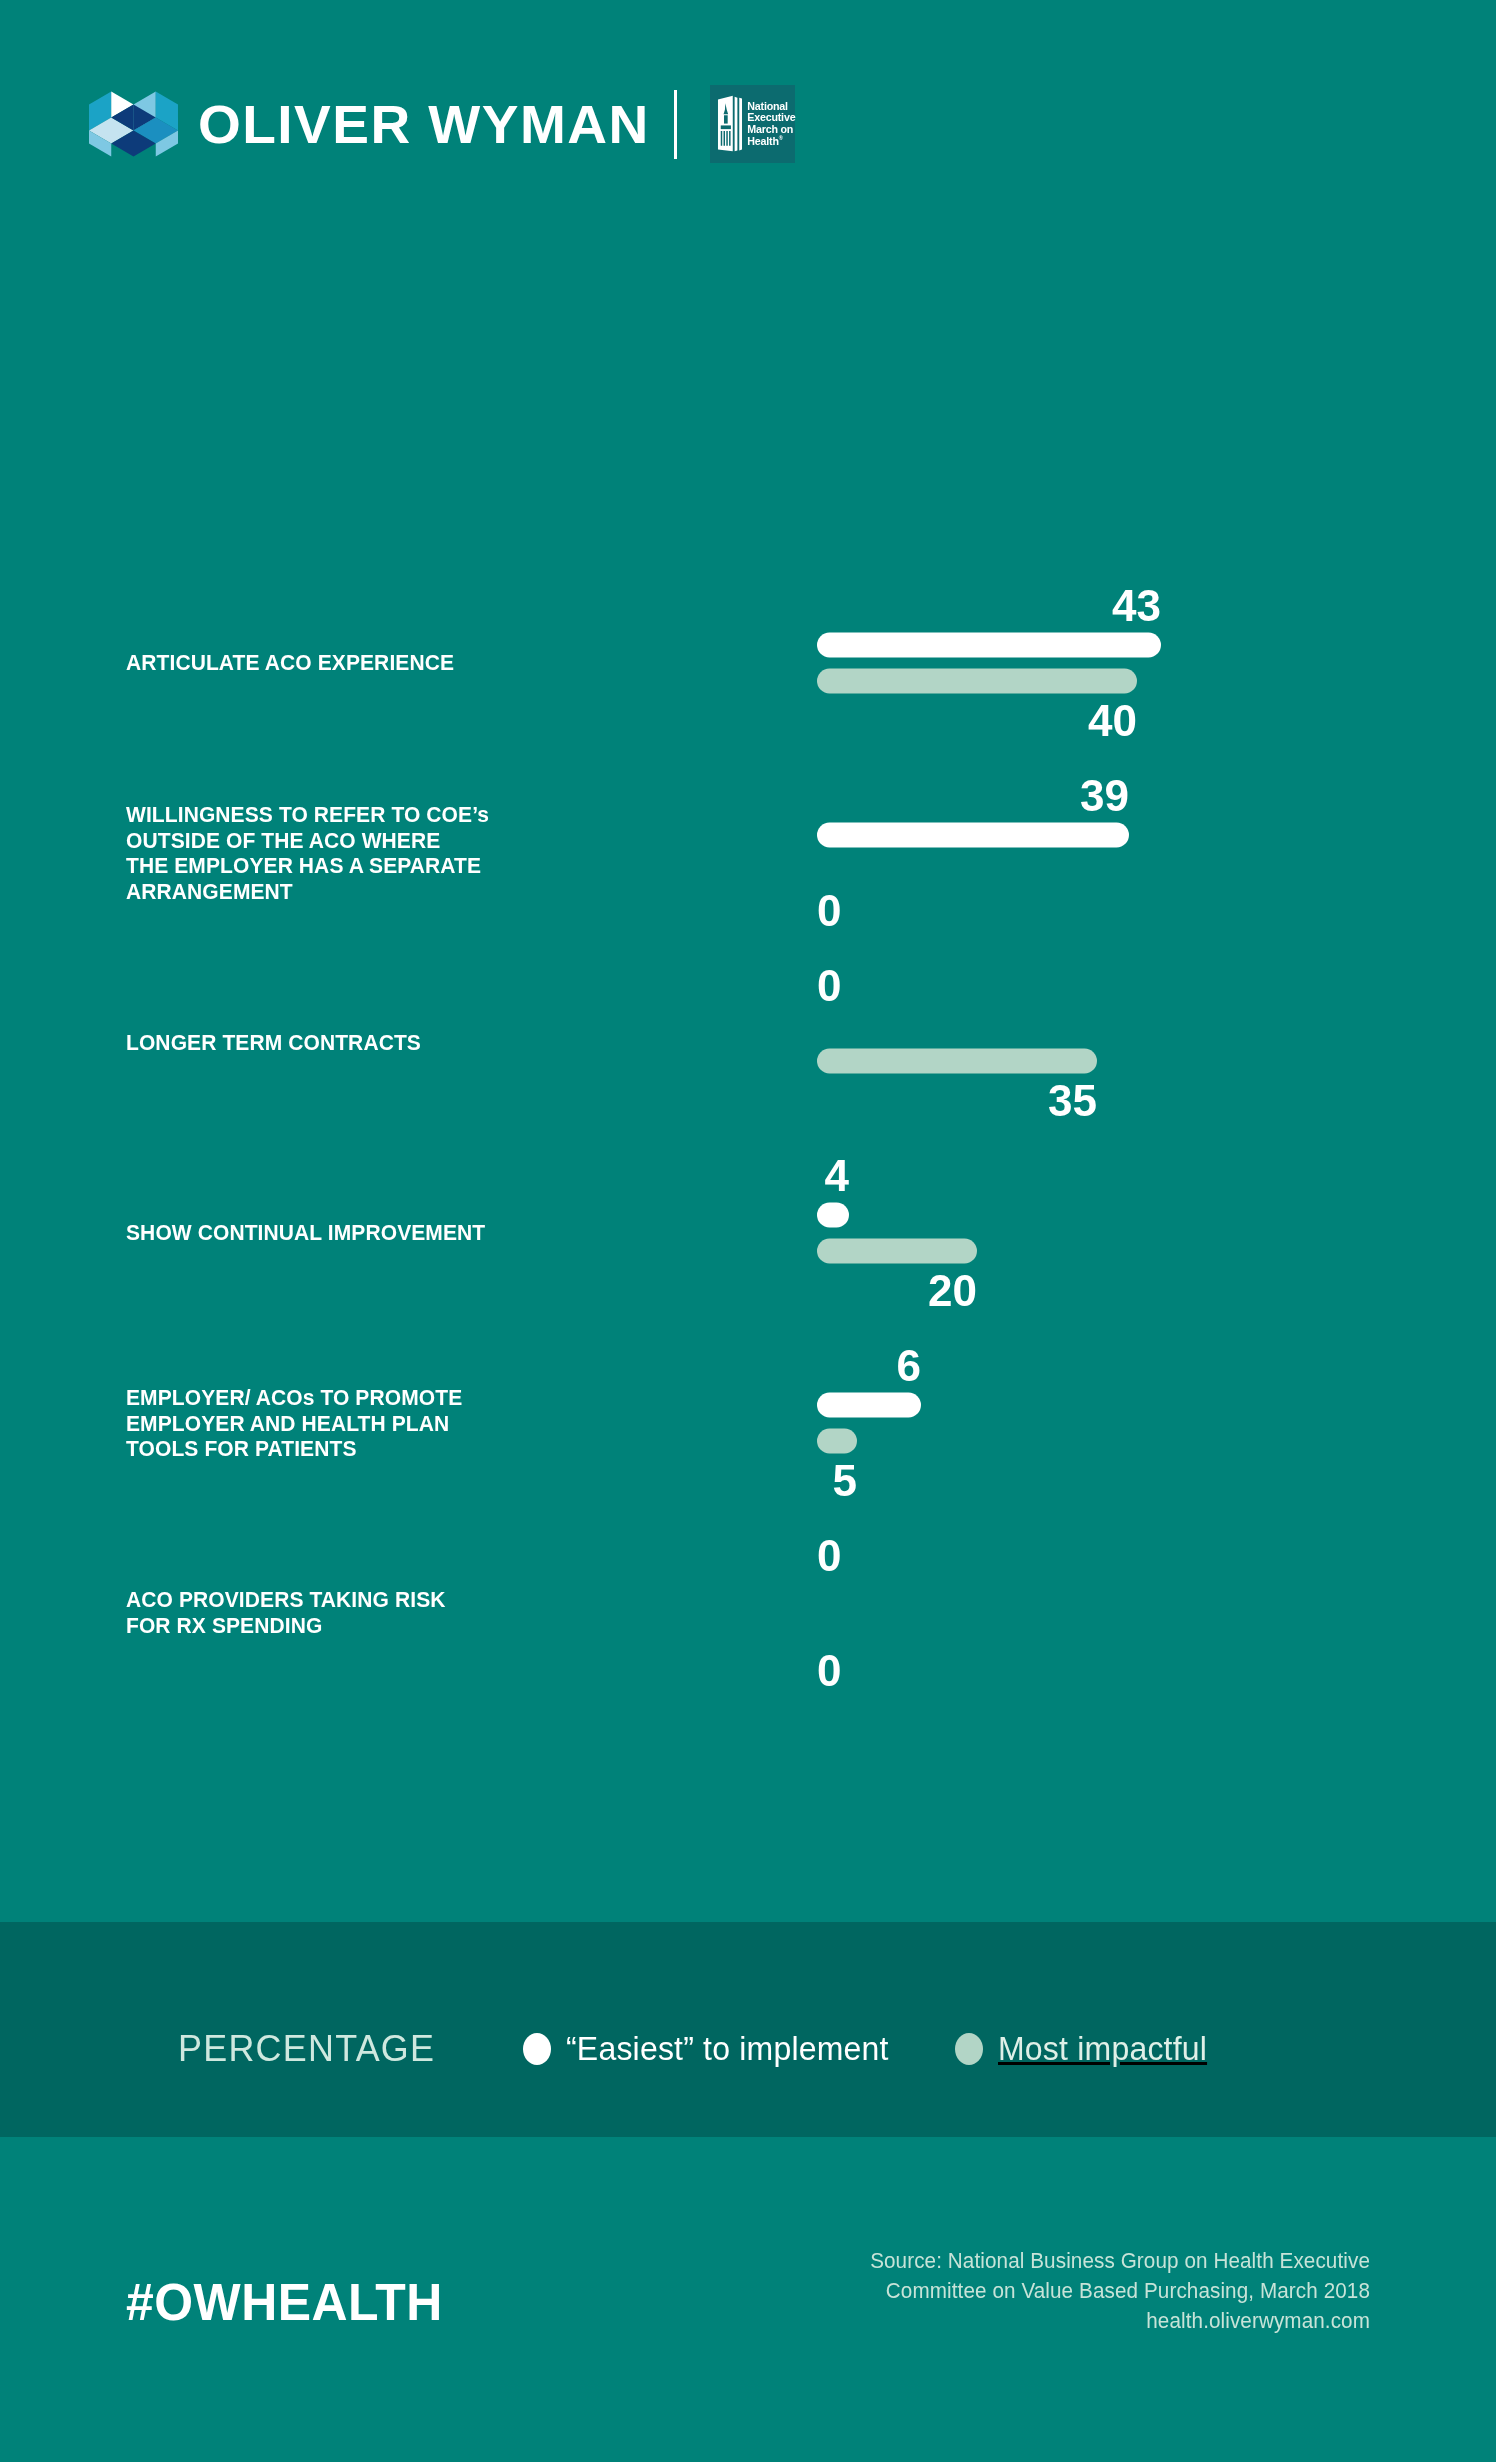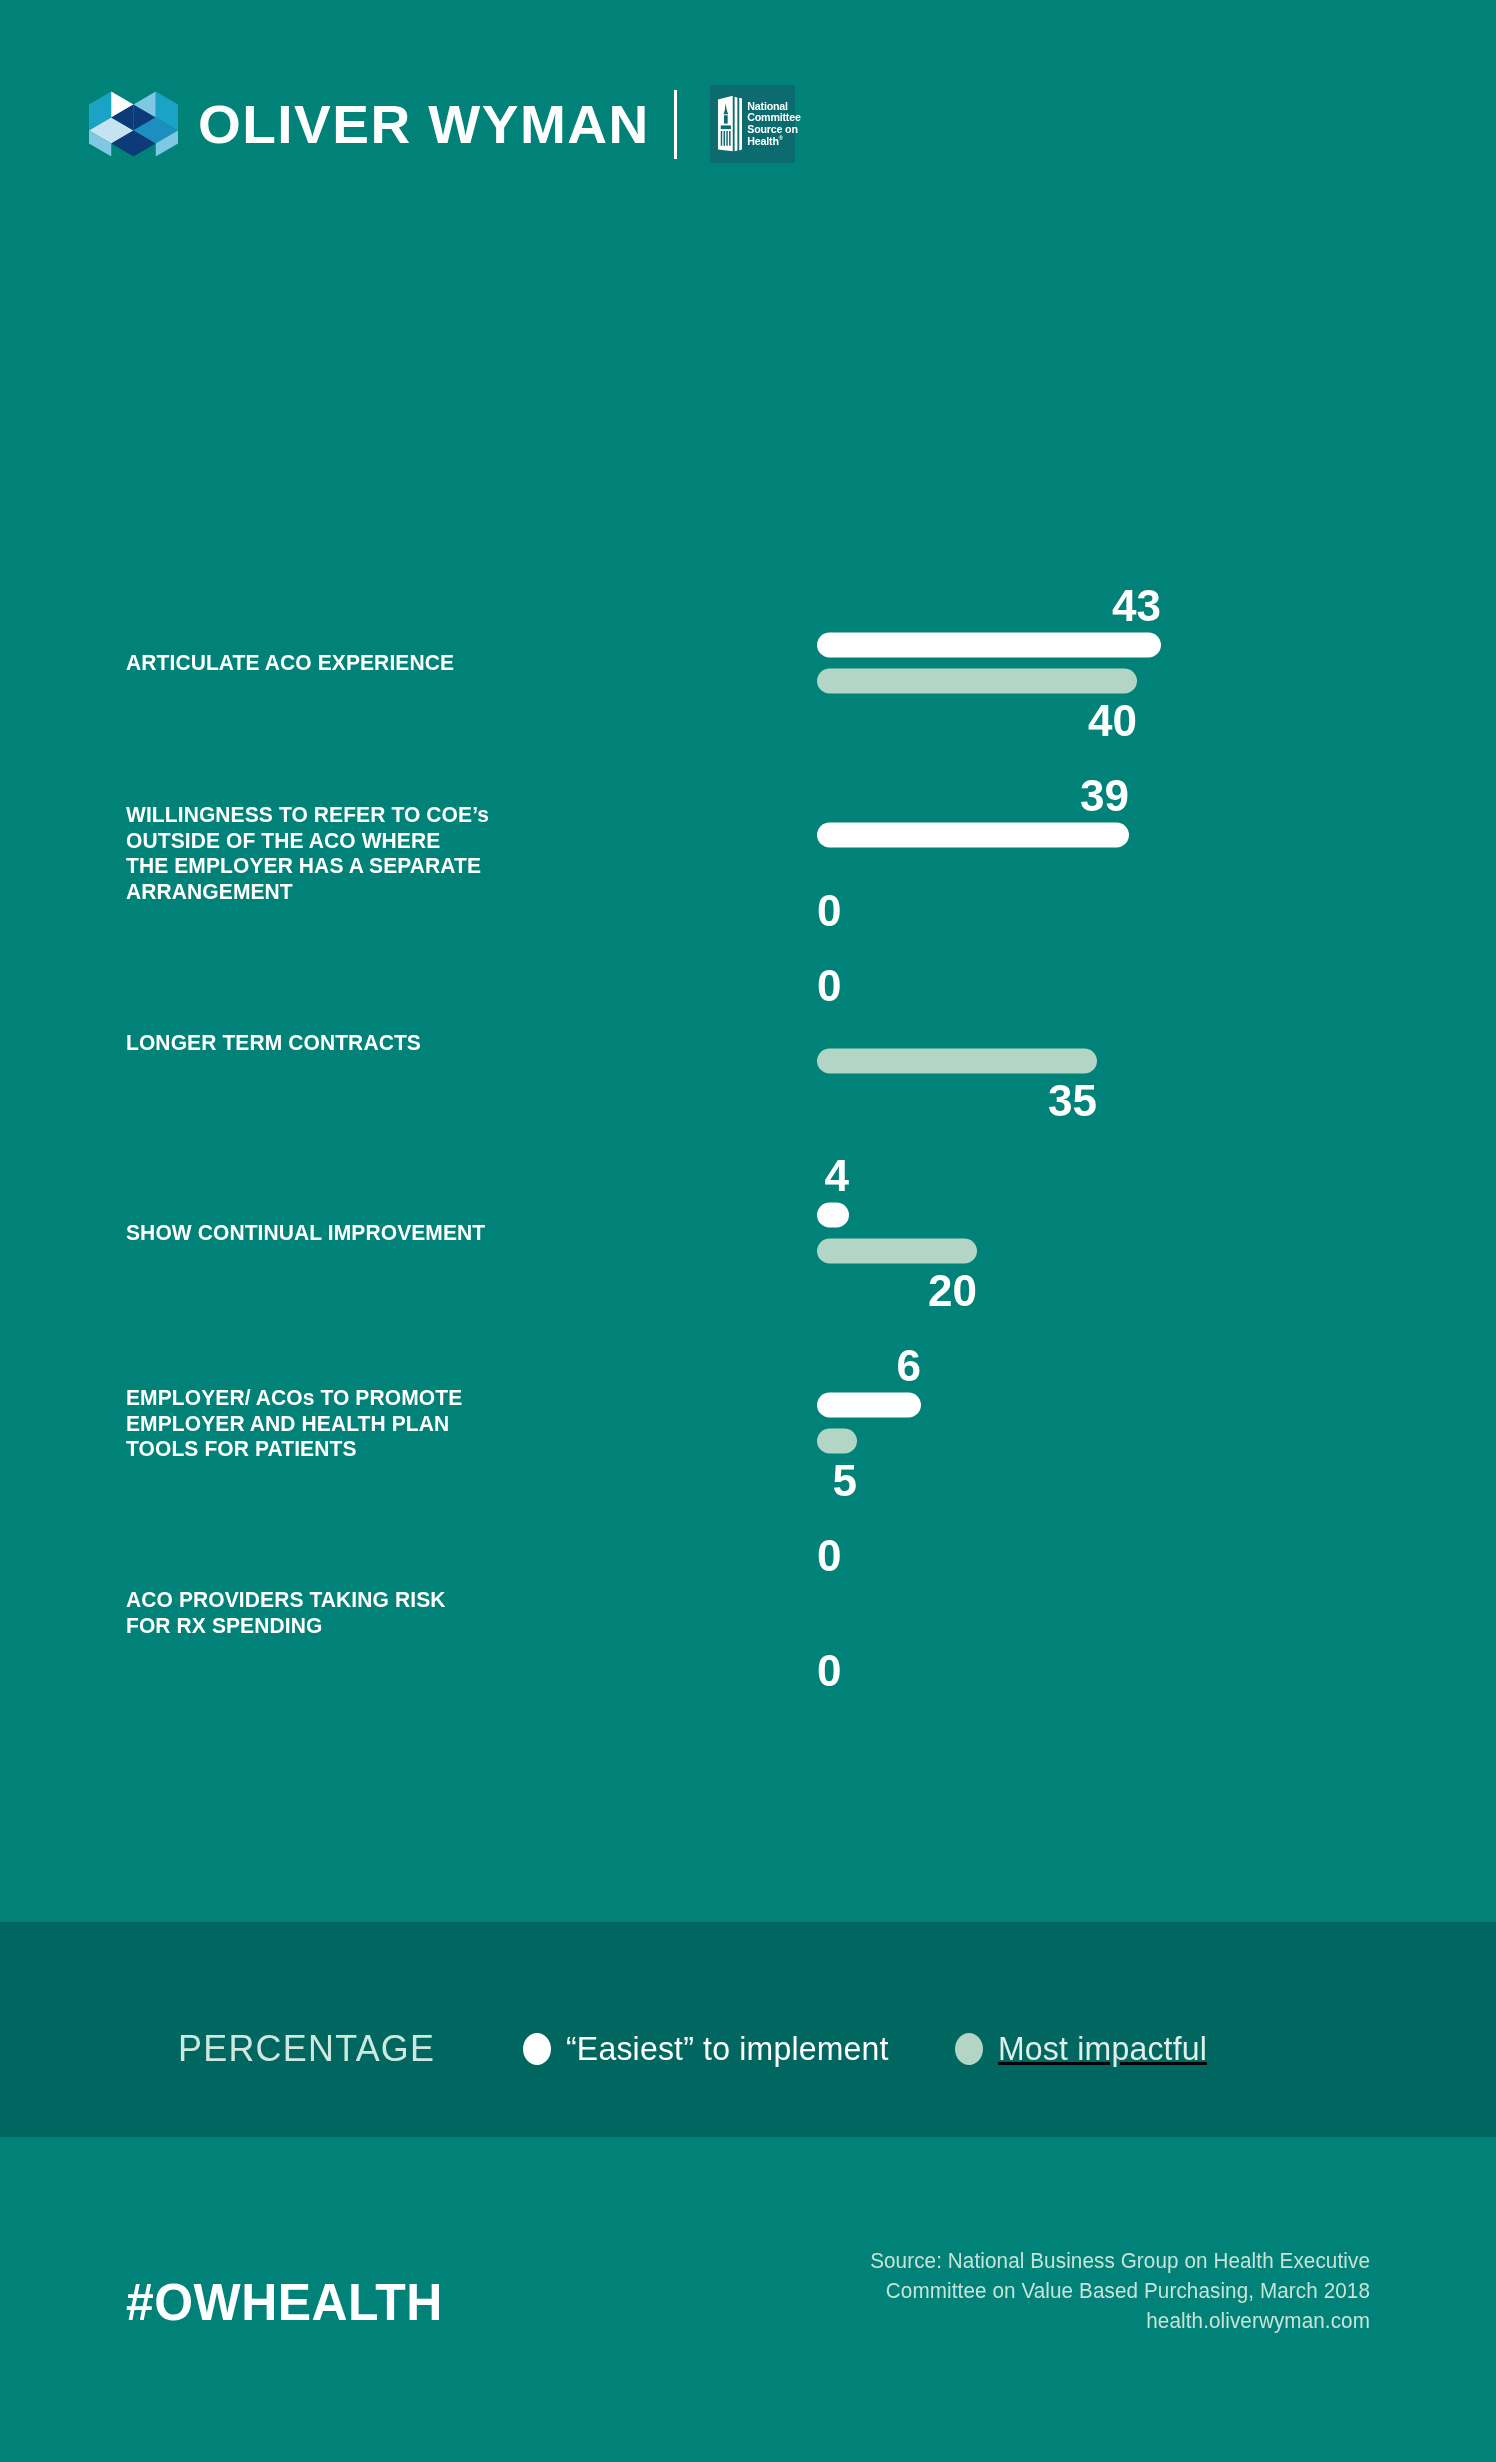--- a/index.html
+++ b/index.html
@@ -284,22 +284,22 @@
         <path d="M10 10 L11.5 17 L13 22 L8 22 L9.5 17 Z" fill="#0c6b6f"></path>
         <rect x="8.5" y="23" width="4" height="9" fill="#0c6b6f"></rect>
         <path d="M5 34 L16 34 L16 38 L5 38 Z" fill="#0c6b6f"></path>
         <rect x="5" y="40" width="1.6" height="16" fill="#0c6b6f"></rect>
         <rect x="8" y="40" width="1.6" height="16" fill="#0c6b6f"></rect>
         <rect x="11" y="40" width="1.6" height="16" fill="#0c6b6f"></rect>
         <rect x="14" y="40" width="1.6" height="16" fill="#0c6b6f"></rect>
       </svg>
       <div class="nbgh-text">
         <div>National</div>
-        <div>Committee</div>
-        <div>Source on</div>
+        <div>Executive</div>
+        <div>March on</div>
         <div><span>Health</span><sup>®</sup></div>
       </div>
     </div>
   </div>
 
 
   <div class="chart" id="chart">
       <div class="row">
         <div class="row-label">
           <span>ARTICULATE ACO EXPERIENCE</span>

